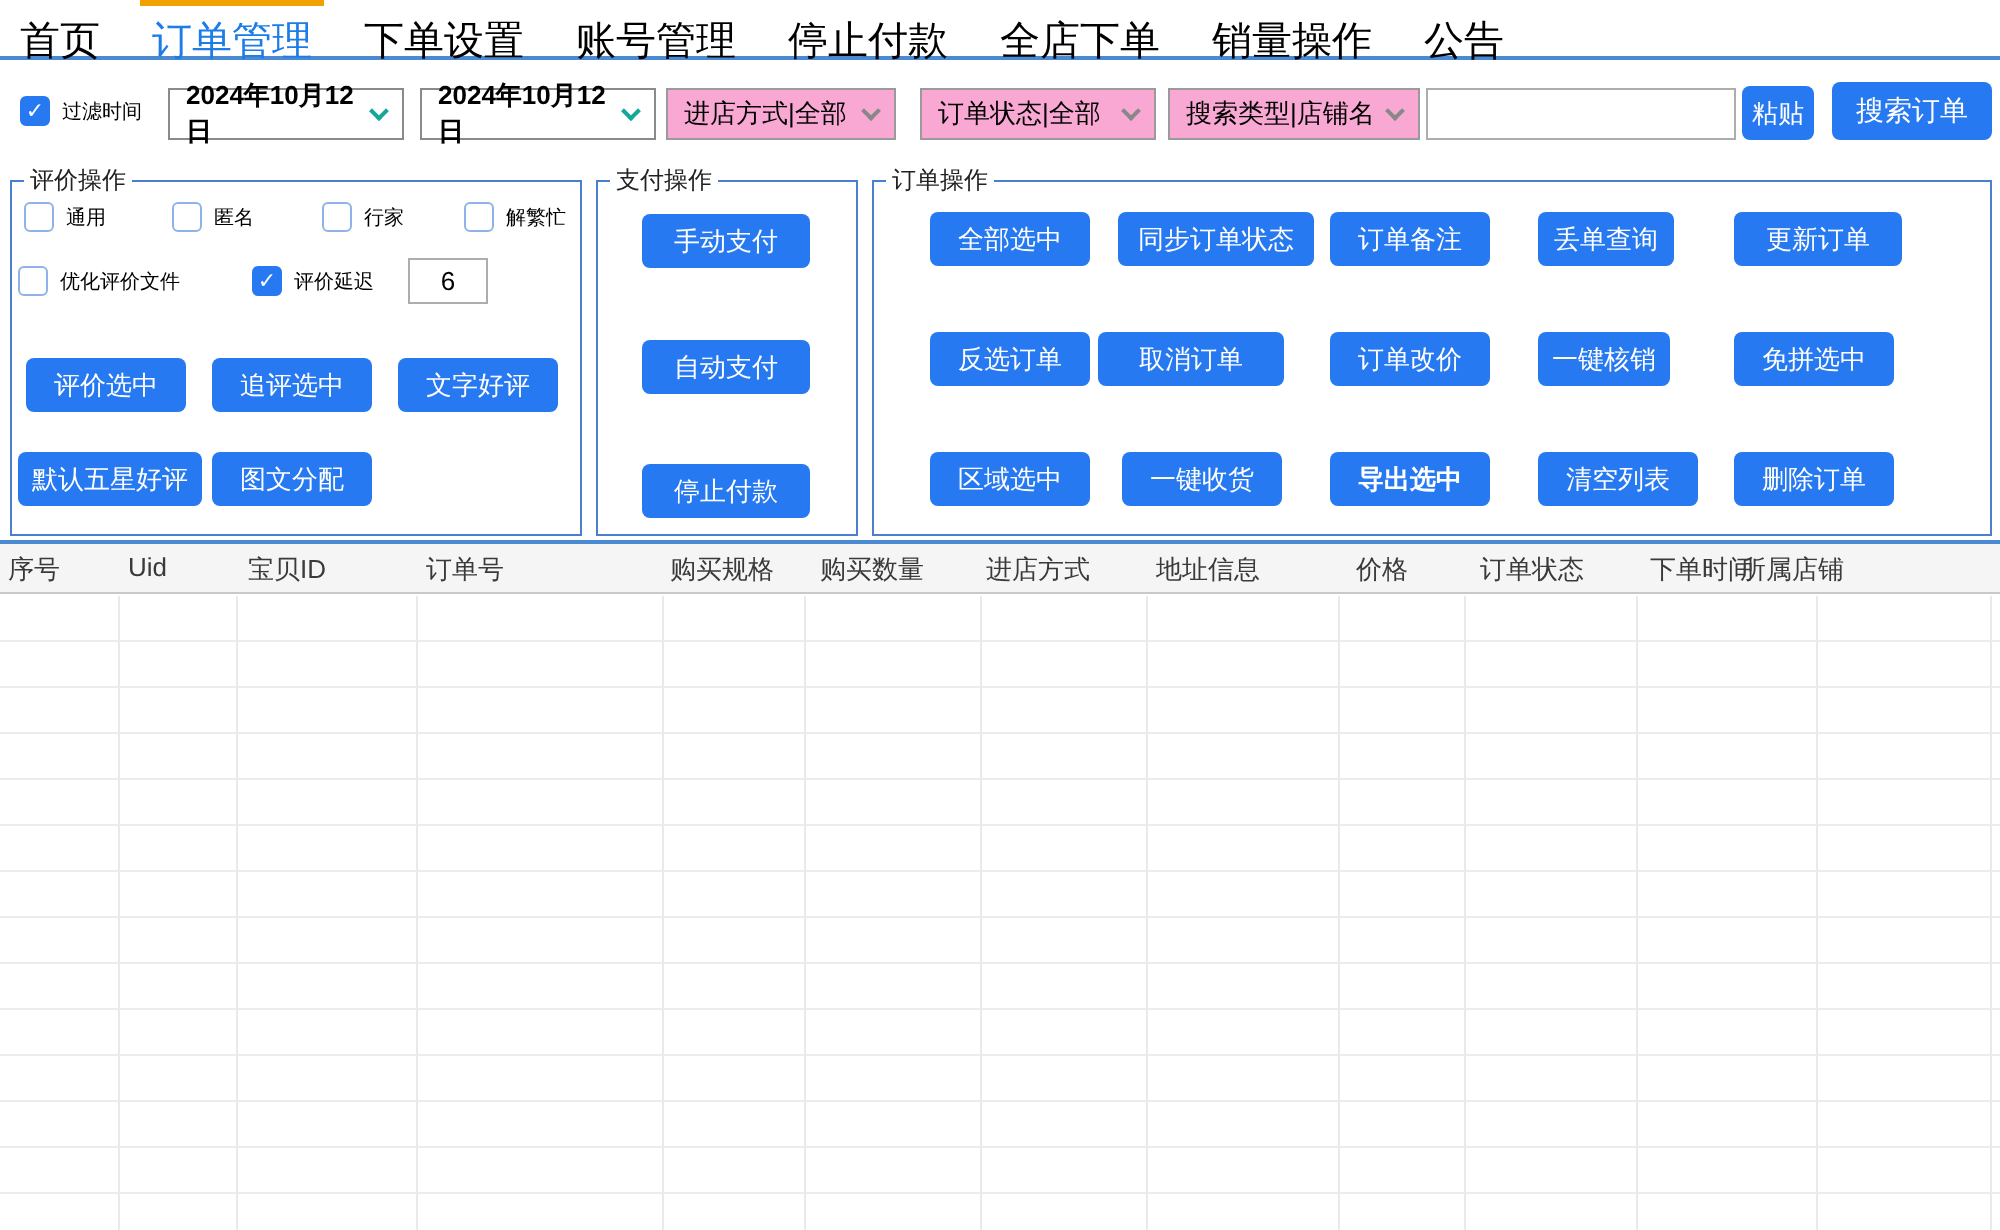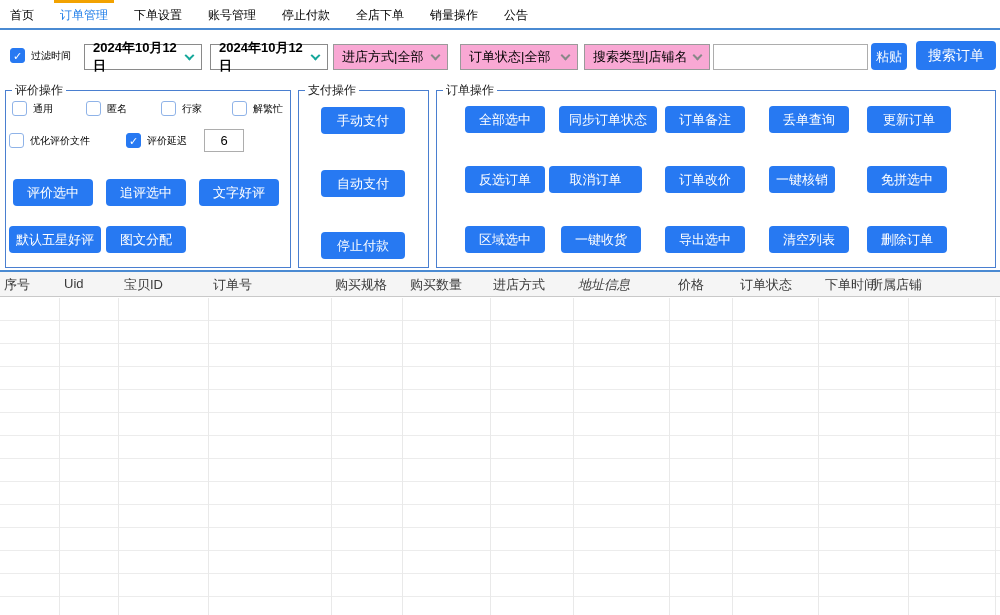--- a/index.html
+++ b/index.html
@@ -11,21 +11,21 @@
     overflow: hidden;
     color: #000;
   }
   
   .tabbar {
     position: absolute; left:0; top:0; right:0; height:30px;
     background:#fff; border-bottom:2px solid #4a8ad2;
     display:flex; gap:14px; padding-left:4px; align-items:stretch;
   }
   .tab {
-    font-size:12px; color:#000; padding:4px 6px 0 6px;
+    font-size:20px; color:#000; padding:4px 6px 0 6px;
     border-top:3px solid transparent; white-space:nowrap; cursor:default;
   }
   .tab.active { color:#1c7ce8; border-top-color:#f2a200; }
   
   .cblabel { font-size:10px; color:#000; }
   .cbox {
     display:inline-block; width:15px; height:15px; border:1px solid #8fb3e8;
     border-radius:3px; background:#fff; vertical-align:middle; text-align:center;
     line-height:14px; font-size:11px; color:#fff;
   }
@@ -155,46 +155,46 @@
   <button class="btn" style="left:22px; top:79px; width:84px;">自动支付</button>
   <button class="btn" style="left:22px; top:141px; width:84px;">停止付款</button>
 </div>
 
 <div class="gbox" style="left:436px; top:90px; width:560px; height:178px;">
   <span class="legend">订单操作</span>
 
   <button class="btn" style="left:28px; top:15px; width:80px;">全部选中</button>
   <button class="btn" style="left:122px; top:15px; width:98px;">同步订单状态</button>
   <button class="btn" style="left:228px; top:15px; width:80px;">订单备注</button>
-  <button class="btn" style="left:332px; top:15px; width:80px;">丢单查询</button>
+  <button class="btn" style="left:332px; top:15px; width:68px;">丢单查询</button>
   <button class="btn" style="left:430px; top:15px; width:84px;">更新订单</button>
 
   <button class="btn" style="left:28px; top:75px; width:80px;">反选订单</button>
   <button class="btn" style="left:112px; top:75px; width:93px;">取消订单</button>
   <button class="btn" style="left:228px; top:75px; width:80px;">订单改价</button>
   <button class="btn" style="left:332px; top:75px; width:66px;">一键核销</button>
   <button class="btn" style="left:430px; top:75px; width:80px;">免拼选中</button>
 
   <button class="btn" style="left:28px; top:135px; width:80px;">区域选中</button>
   <button class="btn" style="left:124px; top:135px; width:80px;">一键收货</button>
-  <button class="btn" style="left:228px; top:135px; width:80px;">导出选中</button>
+  <button class="btn" style="left:228px; top:135px; width:80px;font-weight:bold;">导出选中</button>
   <button class="btn" style="left:332px; top:135px; width:80px;">清空列表</button>
   <button class="btn" style="left:430px; top:135px; width:80px;">删除订单</button>
 </div>
 
 <div class="sep"></div>
 <div class="thead">
     <span class="th" style="left: 4px;">序号</span>
     <span class="th" style="left: 64px;">Uid</span>
     <span class="th" style="left: 124px;">宝贝ID</span>
     <span class="th" style="left: 213px;">订单号</span>
     <span class="th" style="left: 335px;">购买规格</span>
     <span class="th" style="left: 410px;">购买数量</span>
     <span class="th" style="left: 493px;">进店方式</span>
-    <span class="th" style="left: 578px; font-style: italic;">地址信息</span>
+    <span class="th" style="left: 578px;">地址信息</span>
     <span class="th" style="left: 678px;">价格</span>
     <span class="th" style="left: 740px;">订单状态</span>
     <span class="th" style="left: 825px;">下单时间</span>
     <span class="th" style="left: 870px;">所属店铺</span>
   </div>
 <div class="tbody">
     <div class="trow"></div>
     <div class="trow"></div>
     <div class="trow"></div>
     <div class="trow"></div>

